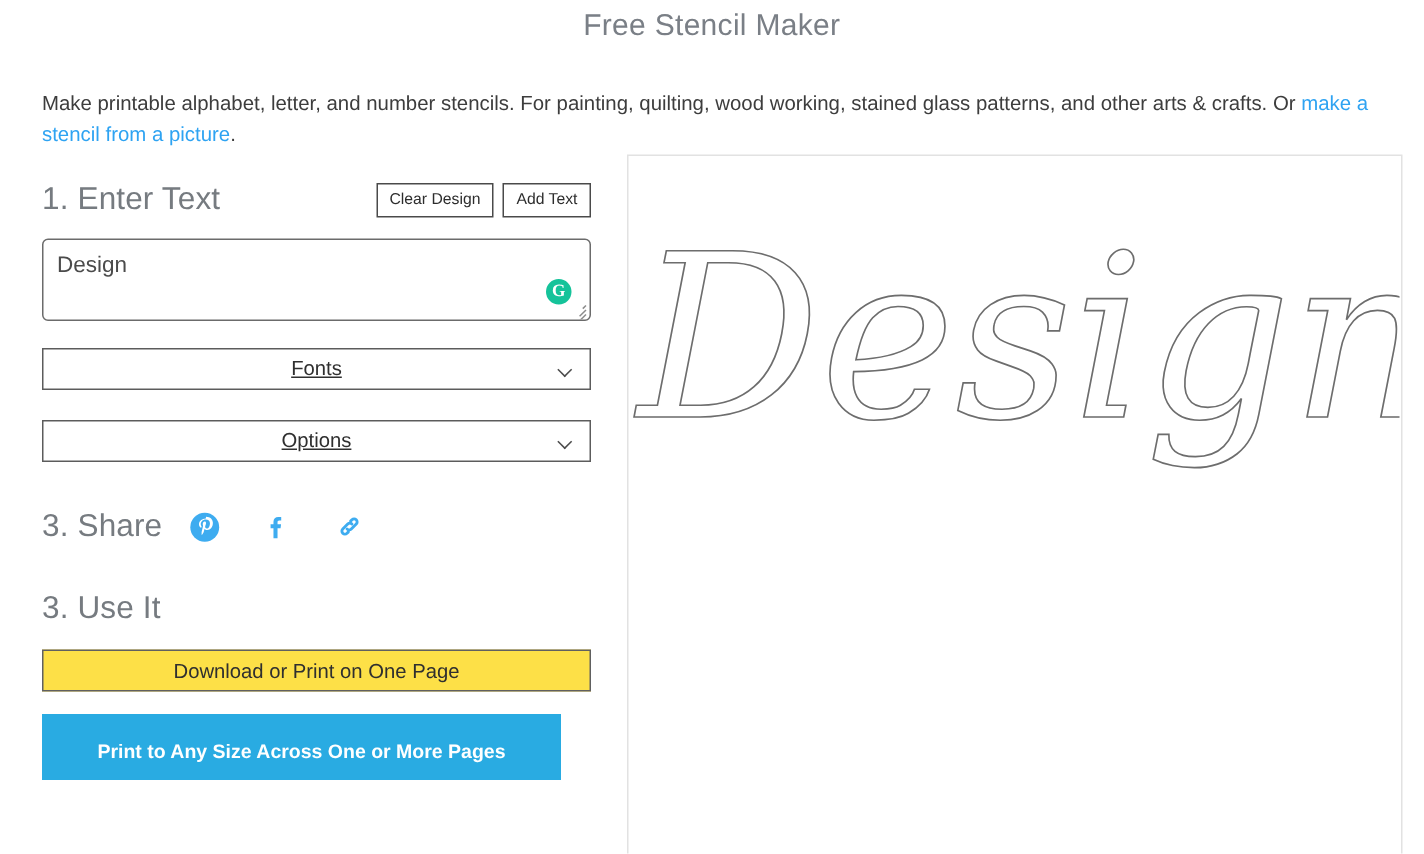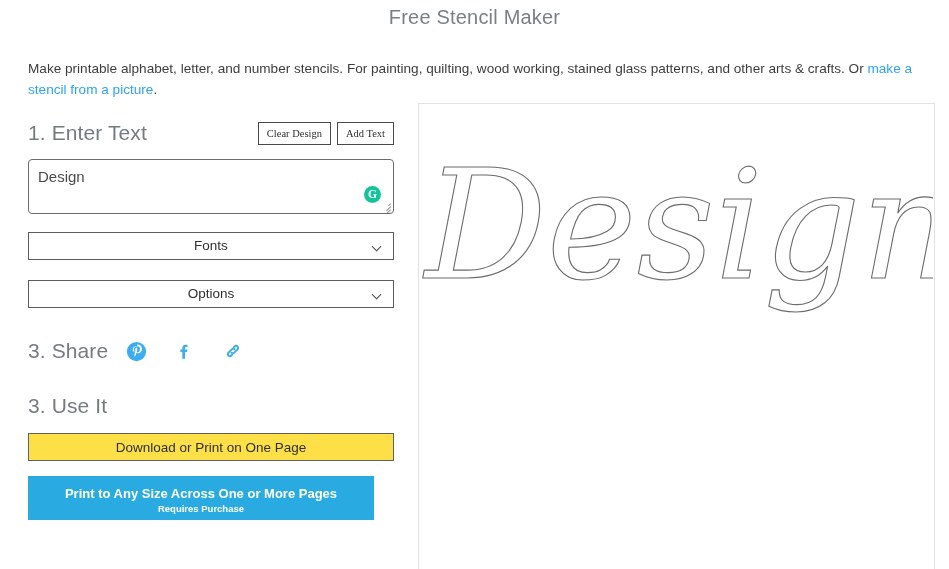--- a/index.html
+++ b/index.html
@@ -63,21 +63,21 @@
   }
   .mini-btns {
     position: absolute; right: 0; top: 4px;
     display: flex; gap: 6px;
   }
   .mini-btn {
     border: 1px solid #4a4a4a;
     background: #fff;
     color: #2d2d2d;
     font-size: 10.5px;
-    font-family: Liberation Serif, serif;
+    font-family: Liberation Sans, sans-serif;
     padding: 5px 8px 5px 8px;
     line-height: 11px;
     cursor: pointer;
     white-space: nowrap;
   }
 
   .ta-wrap {
     position: absolute;
     left: 28px; top: 51px;
     width: 366px; height: 55px;
@@ -137,20 +137,21 @@
     background: #fff;
     cursor: pointer;
   }
   .dropdown .dd-label {
     position: absolute;
     left: 0; right: 0; top: 0;
     line-height: 26px;
     text-align: center;
     font-size: 13.5px;
     color: #2f2f2f;
+    text-decoration: underline;
   }
   .dropdown .chev {
     position: absolute;
     right: 12px; top: 10px;
     width: 8px; height: 8px;
   }
   .dropdown .chev::before {
     content: "";
     position: absolute;
     left: 0; top: 0;
@@ -312,21 +313,20 @@
     </div>
 
     <div class="row-useit">
       <div class="step-head">3. Use It</div>
     </div>
 
     <button class="btn-download">Download or Print on One Page</button>
 
     <button class="btn-purchase">
       <span class="bp-main">Print to Any Size Across One or More Pages</span>
-      <span class="bp-sub">Requires Purchase</span>
     </button>
 
   </div>
 
   <div id="preview">
     <svg id="stencil-svg" viewBox="0 0 512 210" preserveAspectRatio="xMidYMid meet">
       <text class="stencil-text" x="4" y="168">Design</text>
     </svg>
   </div>
 

